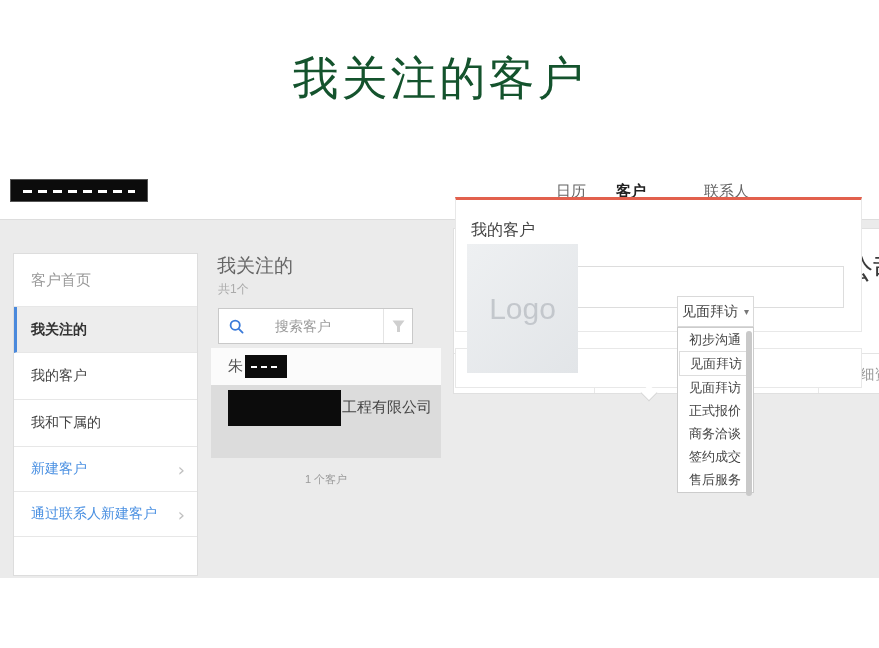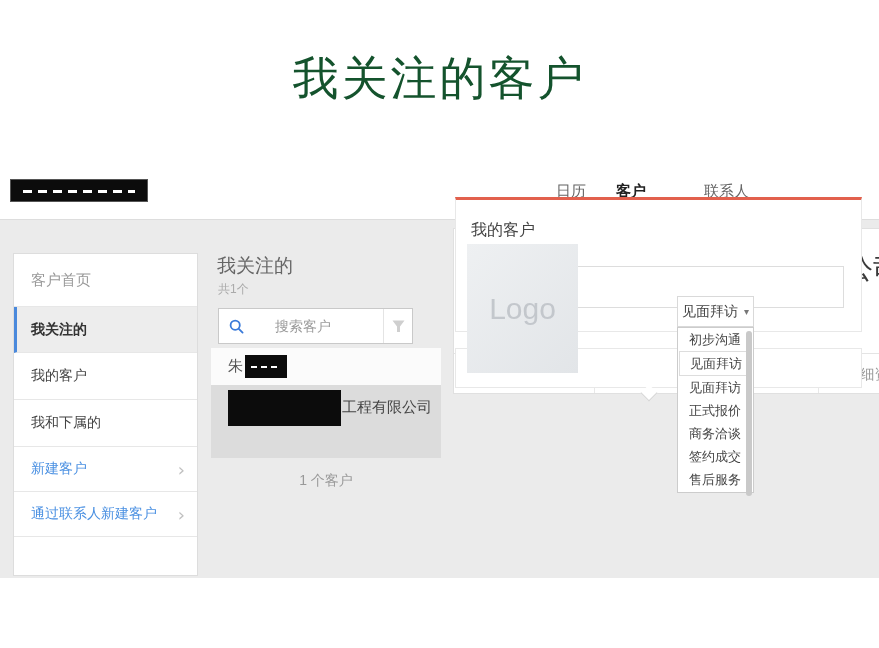--- a/index.html
+++ b/index.html
@@ -102,21 +102,21 @@
     background: #dcdcdc; cursor: pointer;
   }
   .company-redaction {
     position: absolute; left: 17px; top: 5px; width: 113px; height: 36px; background: #0c0c0c;
   }
   .row-company .co-text {
     position: absolute; left: 131px; top: 13px; font-size: 15px; color: #444;
   }
   .list-footer {
     position: absolute; left: 211px; top: 252px; width: 230px;
-    text-align: center; font-size: 14px; color: #999;
+    text-align: center; font-size: 11px; color: #999;
   }
   
   .detail-card {
     position: absolute; left: 453px; top: 8px; width: 426px; height: 166px;
     background: #fff; border: 1px solid #e0e0e0; border-right: none; overflow: hidden;
   }
   .logo-box {
     position: absolute; left: 13px; top: 15px; width: 111px; height: 129px;
     background: linear-gradient(135deg,#eef0f2,#e2e5e8);
     display: flex; align-items: center; justify-content: center;

